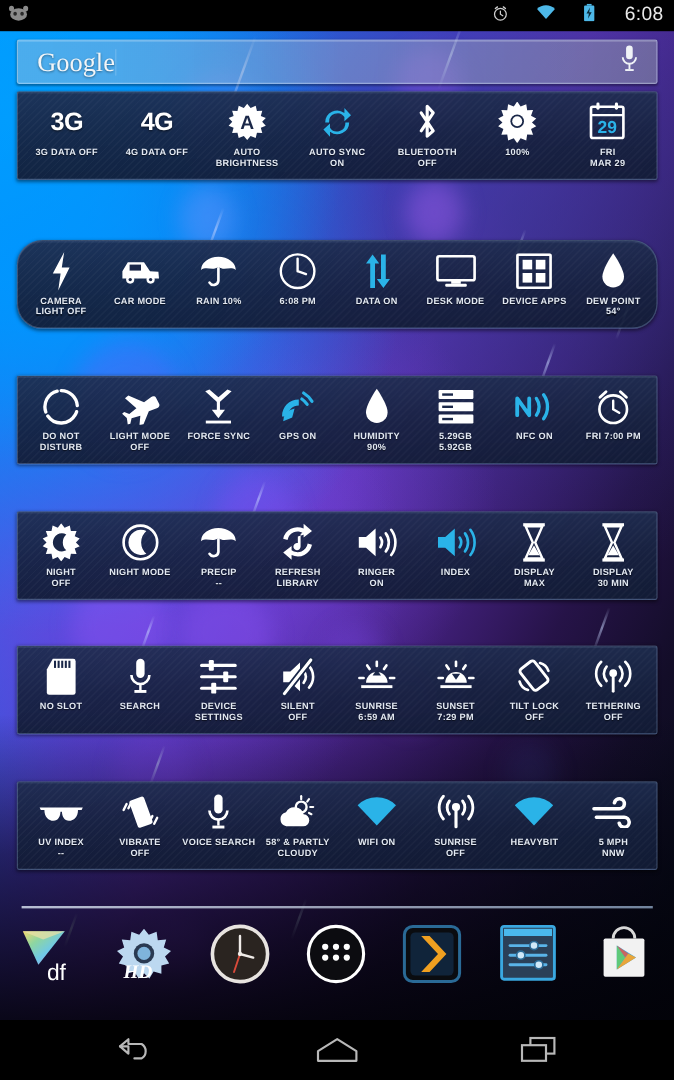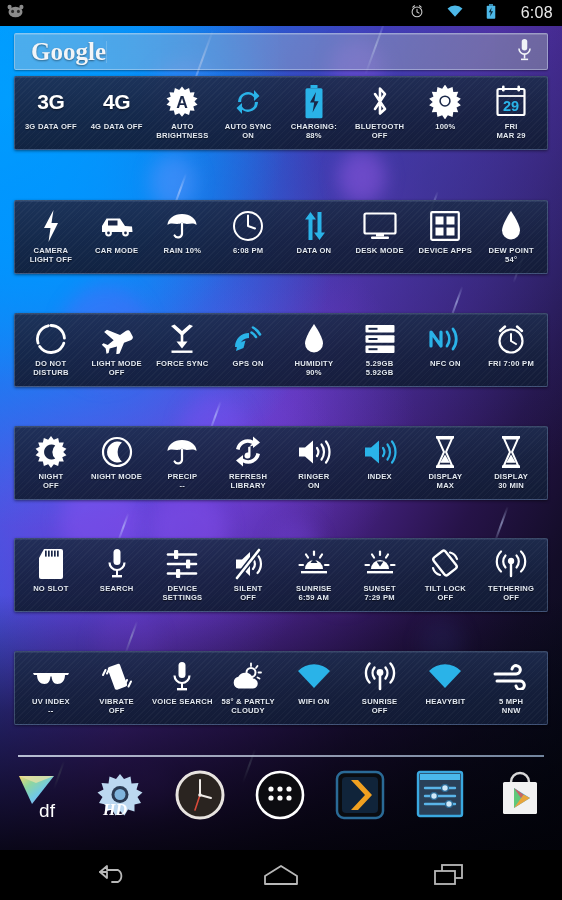--- a/index.html
+++ b/index.html
@@ -67,23 +67,22 @@
     position:absolute; left:14px; top:33px; width:534px; height:37px;
     z-index:20;
     background:linear-gradient(to right, rgba(178,196,214,.42) 0%, rgba(166,184,204,.44) 55%, rgba(150,160,172,.5) 100%);
     border:1px solid rgba(226,238,250,.40);
     border-radius:2px;
     box-shadow:0 1px 2px rgba(0,0,0,.35), inset 0 1px 0 rgba(255,255,255,.16);
     display:flex; align-items:center;
   }
   #searchbar .gtext {
     font-family:"Liberation Serif", serif;
-    font-size:25px; color:#f2f5f8; margin-left:16px;
+    font-size:22px; color:#f2f5f8; margin-left:16px;
     text-shadow:0 1px 2px rgba(0,0,0,.45);
-    font-weight:bold;
   }
   #searchbar .mic { margin-left:auto; margin-right:14px; }
   #searchbar .sbdiv {
     width:1px; height:22px; background:rgba(255,255,255,.18); margin-right:14px;
   }
 
   
   .wrow {
     position:absolute; left:14px; width:534px; height:74px;
     z-index:15;
@@ -270,31 +269,20 @@
         <svg width="32" height="32" viewBox="0 0 32 32">
             <path d="M6 16 A10 10 0 0 1 22 8.2 L22 4 L27.5 10 L22 15 L22 11.6 A7 7 0 0 0 9.2 16 Z" fill="#2ab3e8"></path>
             <path d="M26 16 A10 10 0 0 1 10 23.8 L10 28 L4.5 22 L10 17 L10 20.4 A7 7 0 0 0 22.8 16 Z" fill="#2ab3e8"></path>
           </svg>
       </div>
       <div class="lab">AUTO SYNC
 ON</div>
     </div>
     <div class="tile">
       <div class="ic">
-        <svg width="20" height="34" viewBox="0 0 20 34">
-            <rect x="6.5" y="0" width="7" height="3.2" fill="#2ab3e8"></rect>
-            <rect x="1.5" y="3.2" width="17" height="30" rx="1.5" fill="#2ab3e8"></rect>
-            <path d="M12 7 L6 17.5 L10.2 17.5 L8.6 27.5 L14.6 16.2 L10.4 16.2 Z" fill="#1a2748"></path>
-          </svg>
-      </div>
-      <div class="lab">CHARGING:
-88%</div>
-    </div>
-    <div class="tile">
-      <div class="ic">
         <svg width="24" height="34" viewBox="0 0 24 34">
             <path d="M7 9 L17 24 L12 28.5 L12 3.5 L17 9 L7 24" fill="none" stroke="#fff" stroke-width="2.6" stroke-linejoin="round" stroke-linecap="round"></path>
           </svg>
       </div>
       <div class="lab">BLUETOOTH
 OFF</div>
     </div>
     <div class="tile">
       <div class="ic">
         <svg width="34" height="34" viewBox="0 0 36 36">
@@ -313,21 +301,21 @@
             <rect x="7" y="0.5" width="2.6" height="6" rx="1.2" fill="#fff"></rect>
             <rect x="22.4" y="0.5" width="2.6" height="6" rx="1.2" fill="#fff"></rect>
             <text x="16" y="26" font-family="Liberation Sans, sans-serif" font-size="14.5" font-weight="bold" fill="#2ab3e8" text-anchor="middle">29</text>
           </svg>
       </div>
       <div class="lab">FRI
 MAR 29</div>
     </div>
   </div>
 
-  <div class="wrow" style="top:200px;">
+  <div class="wrow" style="top:200px;border-radius:21px;">
     <div class="tile">
       <div class="ic">
         <svg width="20" height="32" viewBox="0 0 20 32">
             <path d="M12.5 0 L3 18 L9.5 18 L7.5 32 L17 13 L10.5 13 Z" fill="#fff"></path>
           </svg>
       </div>
       <div class="lab">CAMERA
 LIGHT OFF</div>
     </div>
     <div class="tile">

